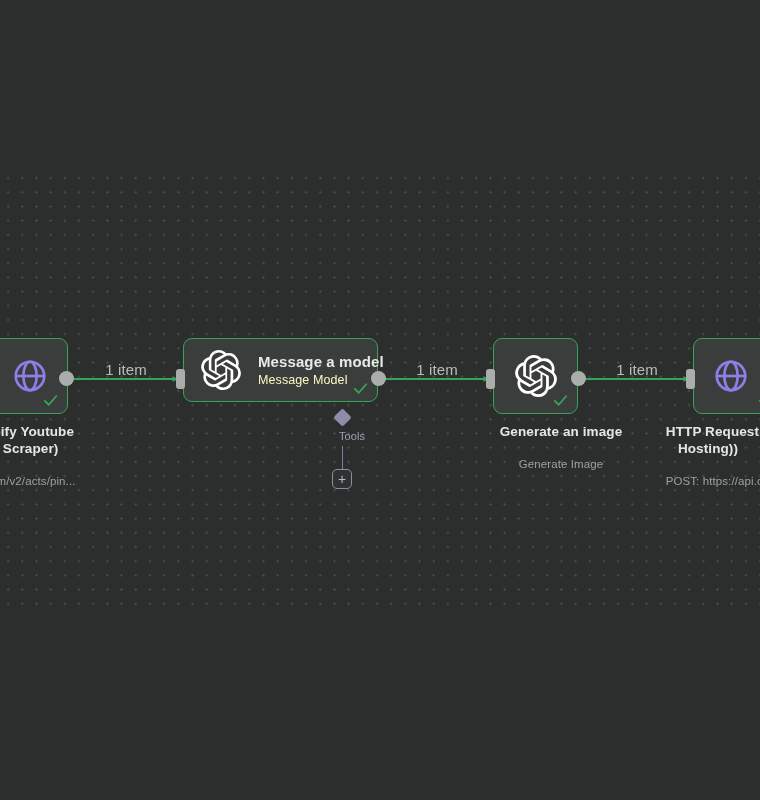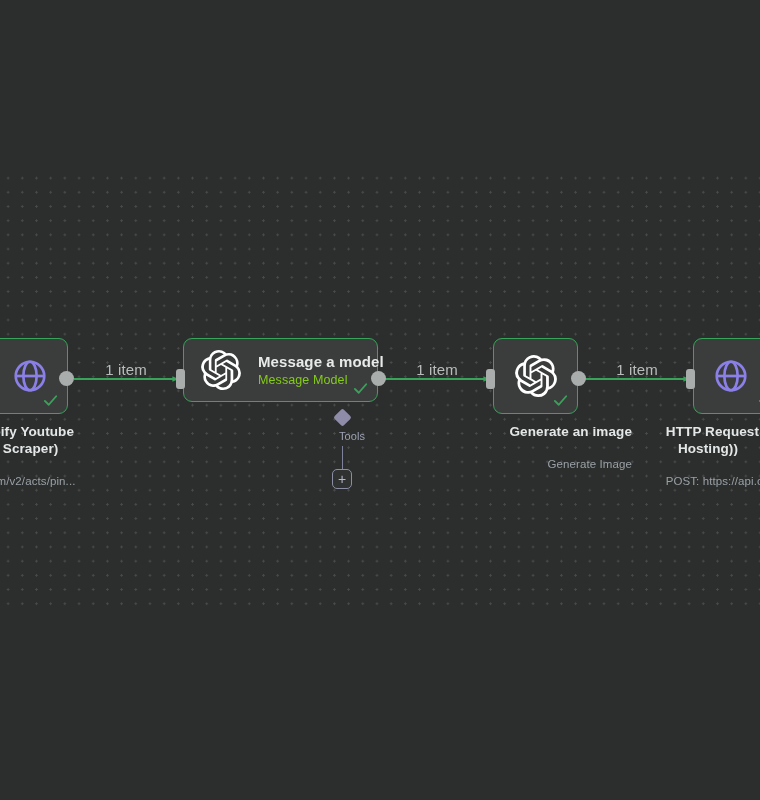--- a/index.html
+++ b/index.html
@@ -86,21 +86,21 @@
   }
   .node-inline-title {
     font-size: 15px;
     font-weight: bold;
     color: #e8eaea;
     letter-spacing: .1px;
     white-space: nowrap;
   }
   .node-inline-sub {
     font-size: 12.5px;
-    color: #84cc16;
+    color: #fef9c3;
     letter-spacing: .1px;
     white-space: nowrap;
   }
 
   
   .node-tick {
     position: absolute;
     right: 8px;
     bottom: 4px;
     width: 17px;
@@ -261,21 +261,21 @@
         <path d="M22.28 9.82a5.99 5.99 0 0 0-.52-4.91 6.05 6.05 0 0 0-6.51-2.9A6.07 6.07 0 0 0 4.98 4.18a5.99 5.99 0 0 0-4 2.9 6.05 6.05 0 0 0 .75 7.1 5.98 5.98 0 0 0 .51 4.91 6.05 6.05 0 0 0 6.52 2.9A5.98 5.98 0 0 0 13.26 24a6.06 6.06 0 0 0 5.77-4.21 5.99 5.99 0 0 0 4-2.9 6.06 6.06 0 0 0-.75-7.07zM13.26 22.43a4.48 4.48 0 0 1-2.88-1.04l.14-.08 4.78-2.76a.79.79 0 0 0 .39-.68v-6.74l2.02 1.17a.07.07 0 0 1 .04.06v5.58a4.5 4.5 0 0 1-4.5 4.49zM3.6 18.3a4.47 4.47 0 0 1-.54-3.01l.14.09 4.79 2.76a.77.77 0 0 0 .78 0l5.84-3.37v2.33a.08.08 0 0 1-.03.07l-4.84 2.79a4.5 4.5 0 0 1-6.14-1.65zM2.34 7.9a4.49 4.49 0 0 1 2.35-1.97V11.6a.77.77 0 0 0 .38.68l5.82 3.35-2.02 1.17a.08.08 0 0 1-.07 0L3.95 14a4.5 4.5 0 0 1-1.6-6.09zm16.6 3.86-5.83-3.39L15.13 7.2a.08.08 0 0 1 .07 0l4.84 2.8a4.49 4.49 0 0 1-.68 8.1v-5.67a.8.8 0 0 0-.42-.67zm2.01-3.02-.14-.09-4.78-2.78a.78.78 0 0 0-.79 0L9.4 9.24V6.9a.07.07 0 0 1 .03-.07l4.84-2.79a4.49 4.49 0 0 1 6.67 4.65zM8.3 12.86l-2.02-1.16a.08.08 0 0 1-.04-.06V6.07a4.49 4.49 0 0 1 7.37-3.45l-.14.08L8.69 5.46a.79.79 0 0 0-.39.68zm1.1-2.37 2.6-1.5 2.6 1.5v3l-2.6 1.5-2.6-1.5z"></path>
       </svg>
     </div>
     <svg class="node-tick" viewBox="0 0 24 24" fill="none" stroke="#37a45a" stroke-width="2.6" stroke-linecap="round" stroke-linejoin="round">
       <path d="M4 12.5 L9.5 18 L20 6"></path>
     </svg>
   </div>
   <div class="ep-in" style="left:486px; top:369px;"></div>
   <div class="ep-out" style="left:571px; top:371px;"></div>
 
-  <div class="node-caption" style="left:442px; top:423px; width:190px;text-align:right;">
+  <div class="node-caption" style="left:466px; top:423px; width:190px;">
     <div class="caption-title">Generate an image</div>
     <div class="caption-sub">Generate Image</div>
   </div>
 
   <div class="node node-square" style="left:693px; top:338px; width:90px; height:76px;">
     <div class="node-icon" style="margin-right:14px;">
       <svg width="38" height="38" viewBox="0 0 24 24" fill="none" stroke="#8b7fe8" stroke-width="1.7">
         <circle cx="12" cy="12" r="9"></circle>
         <path d="M3 12h18"></path>
         <ellipse cx="12" cy="12" rx="4.2" ry="9"></ellipse>

